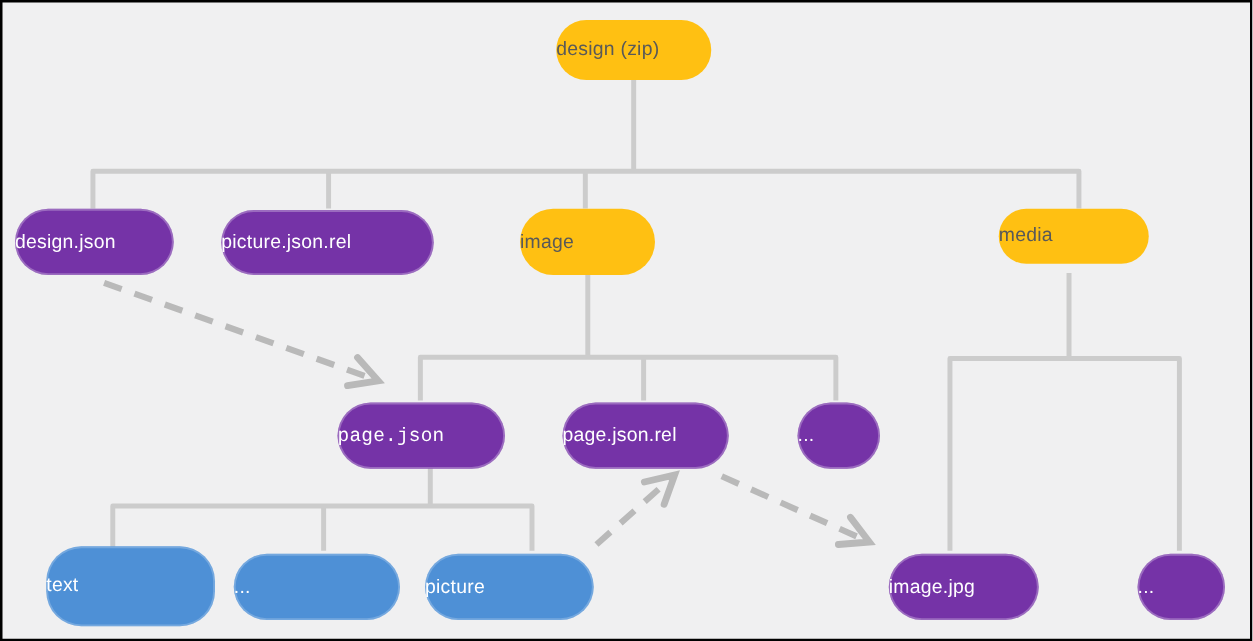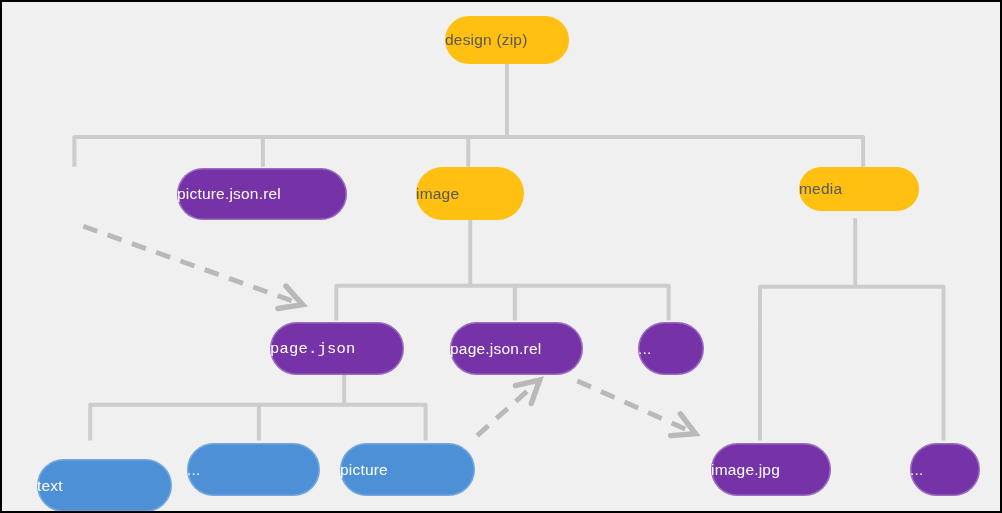--- a/index.html
+++ b/index.html
@@ -50,21 +50,21 @@
 
   
   .n-design-zip      { left: 443px; top: 14px;  width: 124px; height: 48px; }
   .n-design-json     { left: 10px;  top: 165px; width: 127px; height: 53px; }
   .n-design-json-rel { left: 175px; top: 166px; width: 170px; height: 52px; }
   .n-pages           { left: 414px; top: 165px; width: 108px; height: 53px; }
   .n-media           { left: 797px; top: 165px; width: 120px; height: 44px; }
   .n-page-json       { left: 268px; top: 320px; width: 134px; height: 53px; font-family: Liberation Mono, monospace; }
   .n-page-json-rel   { left: 448px; top: 320px; width: 133px; height: 53px; }
   .n-pages-more      { left: 636px; top: 320px; width: 66px;  height: 53px; }
-  .n-text            { left: 35px;  top: 457px; width: 135px; height: 53px; }
+  .n-text            { left: 35px;  top: 435px; width: 135px; height: 64px; }
   .n-texts-more      { left: 185px; top: 441px; width: 133px; height: 53px; }
   .n-picture         { left: 338px; top: 441px; width: 135px; height: 53px; }
   .n-image-jpg       { left: 709px; top: 441px; width: 120px; height: 53px; }
   .n-media-more      { left: 908px; top: 441px; width: 70px;  height: 53px; }
 </style>
 </head>
 <body>
 
 <div class="stage">
 
@@ -90,20 +90,23 @@
 
     <line x1="80" y1="226" x2="301" y2="305" stroke="#b9b9b9" stroke-width="5" stroke-dasharray="15 11" marker-end="url(#ah)"></line>
     <line x1="477" y1="437" x2="540" y2="381" stroke="#b9b9b9" stroke-width="5" stroke-dasharray="15 11" marker-end="url(#ah)"></line>
     <line x1="578" y1="382" x2="697" y2="435" stroke="#b9b9b9" stroke-width="5" stroke-dasharray="15 11" marker-end="url(#ah)"></line>
   </svg>
 
   <div class="pill yellow n-design-zip">
     <span>design (zip)</span>
   </div>
 
+  <div class="pill purple n-design-json">
+    <span>design.json</span>
+  </div>
 
   <div class="pill purple n-design-json-rel">
     <span>picture.json.rel</span>
   </div>
 
   <div class="pill yellow n-pages">
     <span>image</span>
   </div>
 
   <div class="pill yellow n-media">

